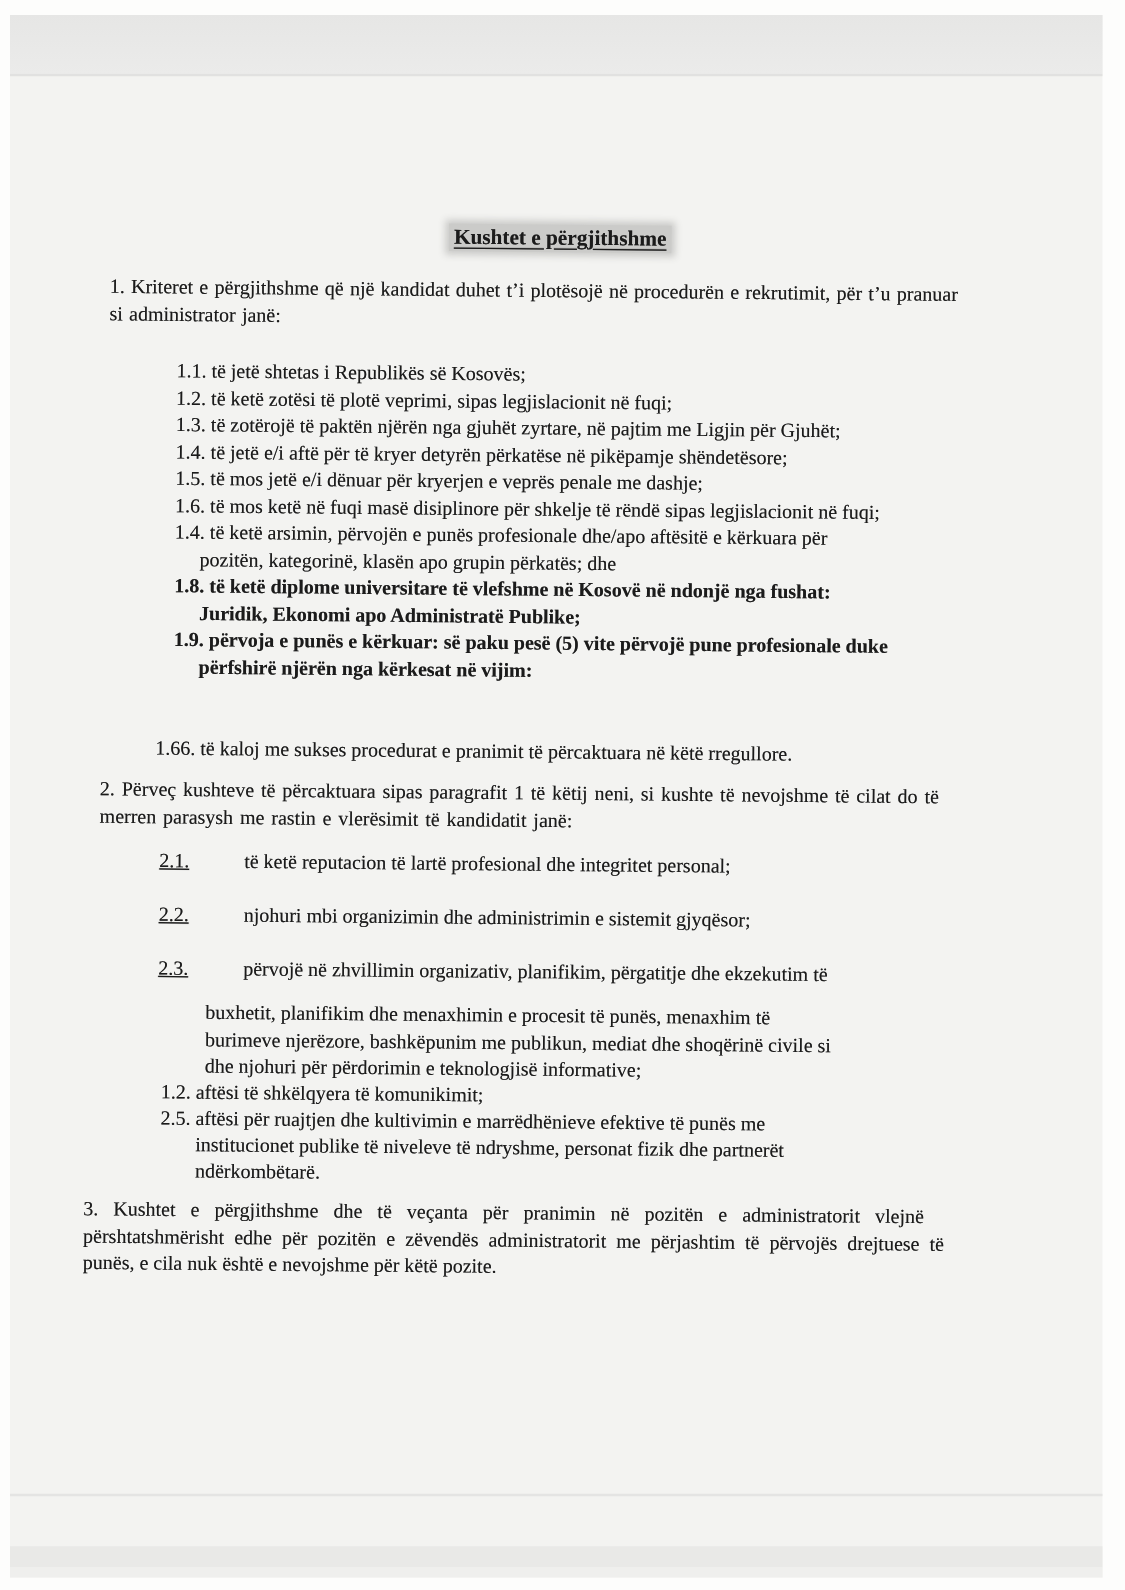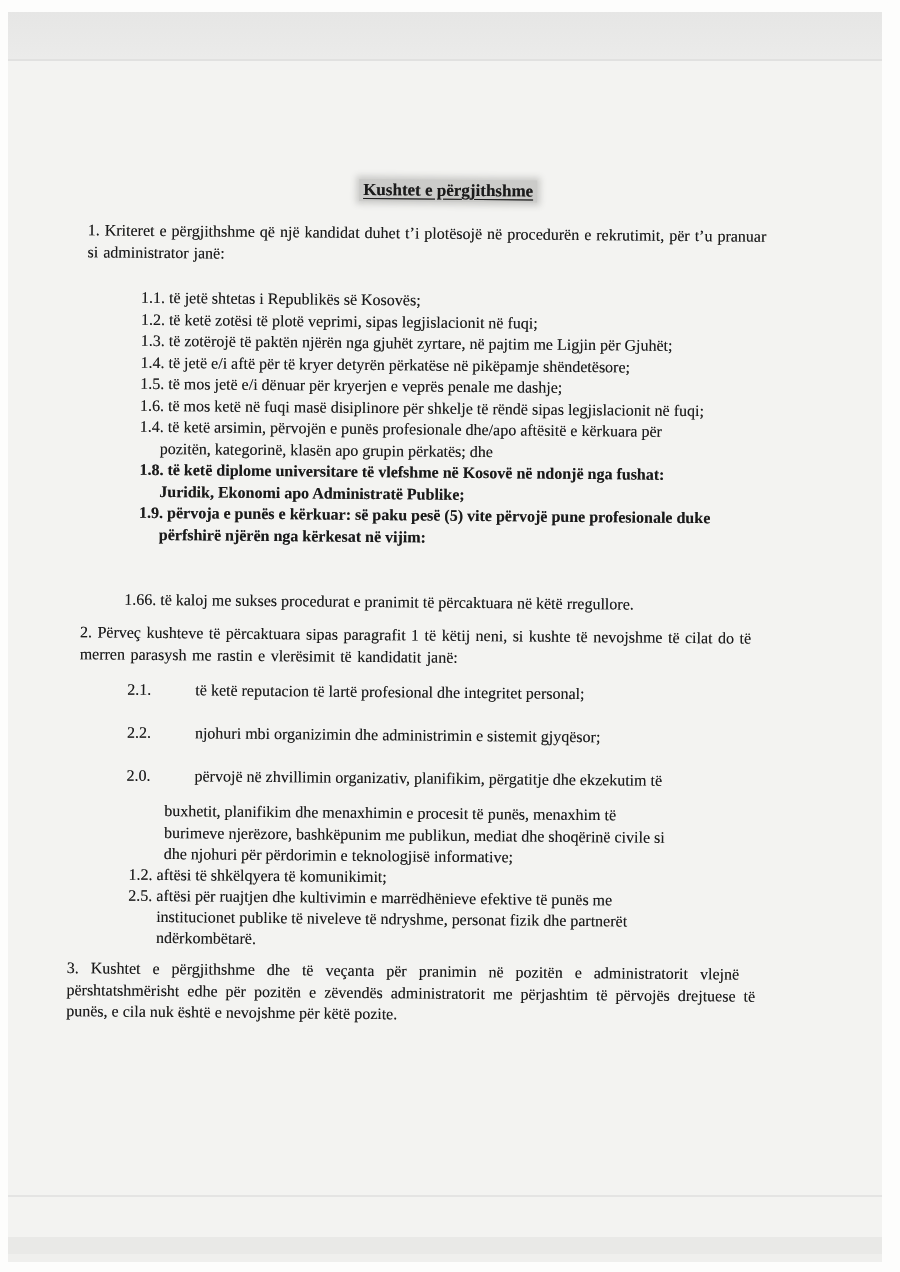--- a/index.html
+++ b/index.html
@@ -16,21 +16,21 @@
   .title-inner{display:inline-block;background:#cbcbc9;box-shadow:0 0 6px 3px #cbcbc9;padding:0 4px;font-weight:bold;font-size:17px;text-decoration:underline;text-underline-offset:3px;}
   .para1{left:90px;top:219px;width:782px;}
   .para1 .ln{word-spacing:1px;}
   .list1{left:144px;top:286px;width:660px;}
   .list1 .wrap{margin-left:20px;}
   .list110{left:130px;top:588px;width:680px;}
   .para2{left:86px;top:621px;width:786px;line-height:22px;}
   .para2 .ln{word-spacing:1.5px;}
   .list2a{left:134px;top:678px;width:680px;line-height:22px;}
   .list2a .item{margin-bottom:21px;}
-  .list2a .num{display:inline-block;width:64px;}
+  .list2a .num{display:inline-block;width:64px;text-decoration:underline;}
   .cont23{left:172px;top:799px;width:620px;}
   .list2b{left:137px;top:863px;width:660px;line-height:21px;}
   .list2b .wrap{margin-left:28px;}
   .para3{left:76px;top:957px;width:792px;line-height:21.5px;}
   .para3 .ln:nth-child(1){word-spacing:8px;}
   .para3 .ln:nth-child(2){word-spacing:4px;}
   .bold{font-weight:bold;}
   .ln{white-space:nowrap;}
 </style>
 </head>
@@ -99,21 +99,21 @@
       </div>
 
     <div class="blk list2a">
         <div class="item">
           <div class="ln"><span class="num">2.1.</span> të ketë reputacion të lartë profesional dhe integritet personal;</div>
         </div>
         <div class="item">
           <div class="ln"><span class="num">2.2.</span> njohuri mbi organizimin dhe administrimin e sistemit gjyqësor;</div>
         </div>
         <div class="item">
-          <div class="ln"><span class="num">2.0.</span> përvojë në zhvillimin organizativ, planifikim, përgatitje dhe ekzekutim të</div>
+          <div class="ln"><span class="num">2.3.</span> përvojë në zhvillimin organizativ, planifikim, përgatitje dhe ekzekutim të</div>
         </div>
       </div>
 
     <div class="blk cont23">
         <div class="ln">buxhetit, planifikim dhe menaxhimin e procesit të punës, menaxhim të</div>
         <div class="ln wrap">burimeve njerëzore, bashkëpunim me publikun, mediat dhe shoqërinë civile si</div>
         <div class="ln wrap">dhe njohuri për përdorimin e teknologjisë informative;</div>
       </div>
 
     <div class="blk list2b">

